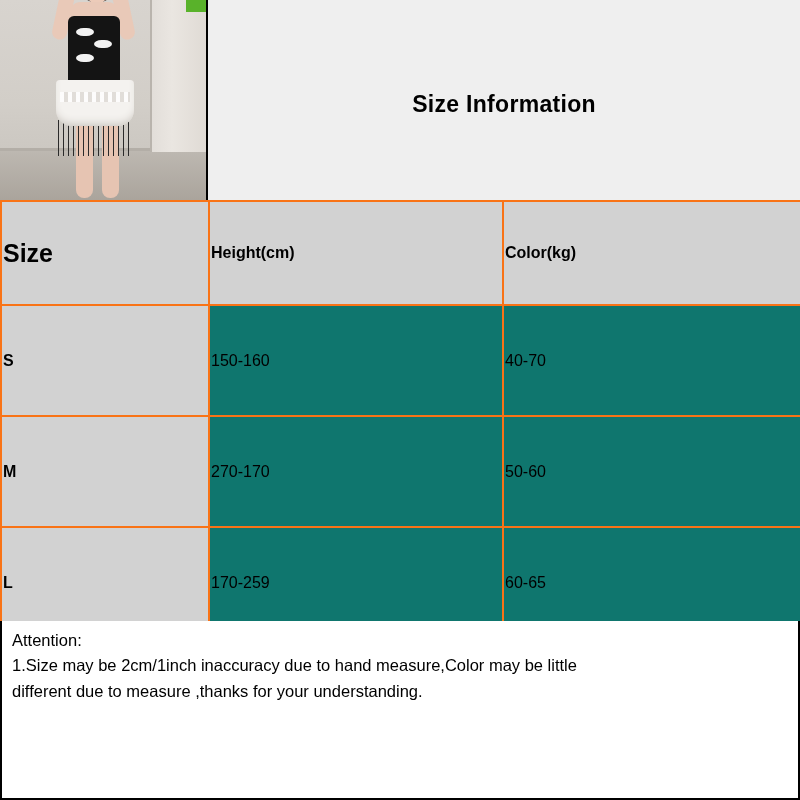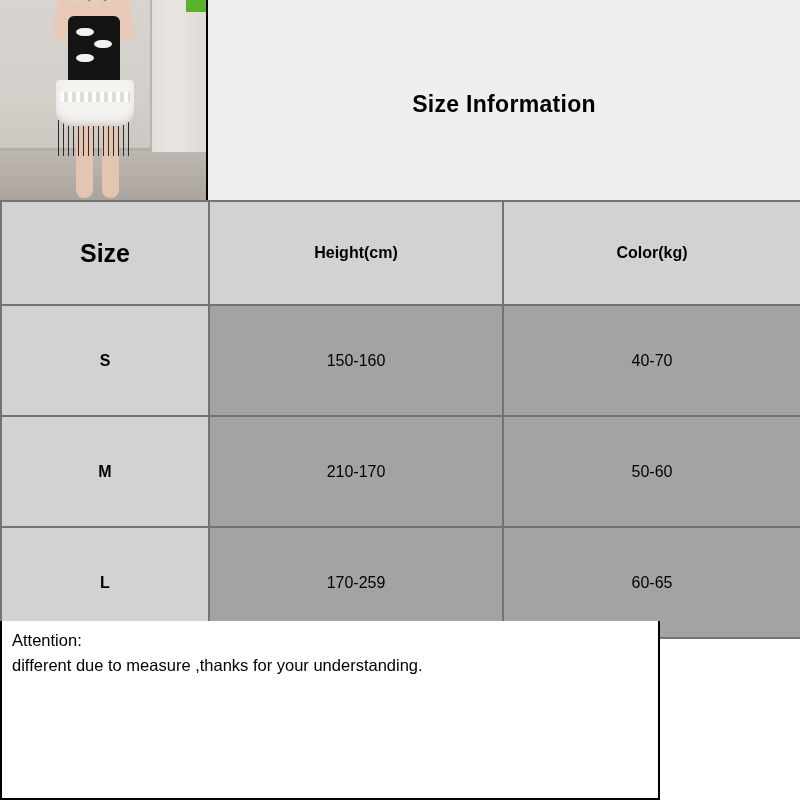--- a/index.html
+++ b/index.html
@@ -196,22 +196,21 @@
   
   .size-table {
     position: absolute;
     left: 0;
     top: 200px;
     width: 800px;
     border-collapse: collapse;
     table-layout: fixed;
   }
   .size-table td {
-    border: 2px solid #737373;
-    text-align: center;
+    border: 2px solid #f97316;
     vertical-align: middle;
     font-size: 15px;
   }
   .size-table tr.head td {
     height: 100px;
     background: #d2d2d2;
     font-weight: bold;
   }
   .size-table tr.head td.c0 {
     font-size: 25px;
@@ -225,32 +224,32 @@
     height: 107px;
     font-size: 16px;
   }
   .size-table tr.body td.c0 {
     background: #d2d2d2;
     font-weight: bold;
     font-size: 16px;
   }
   .size-table tr.body td.c1,
   .size-table tr.body td.c2 {
-    background: #a3a3a3;
+    background: #0f766e;
   }
   .col0 { width: 208px; }
   .col1 { width: 294px; }
   .col2 { width: 298px; }
 
   
   .attention {
     position: absolute;
     left: 0;
     top: 621px;
-    width: 660px;
+    width: 800px;
     height: 179px;
     background: #ffffff;
     border: 2px solid #000;
     border-top: none;
     box-sizing: border-box;
     padding: 8px 10px 0 10px;
   }
   .attention p {
     margin: 0 0 2px 0;
     font-size: 16.5px;
@@ -303,29 +302,30 @@
         <td class="c1">Height(cm)</td>
         <td class="c2">Color(kg)</td>
       </tr>
       <tr class="body">
         <td class="c0">S</td>
         <td class="c1">150-160</td>
         <td class="c2">40-70</td>
       </tr>
       <tr class="body">
         <td class="c0">M</td>
-        <td class="c1">210-170</td>
+        <td class="c1">270-170</td>
         <td class="c2">50-60</td>
       </tr>
       <tr class="body">
         <td class="c0">L</td>
         <td class="c1">170-259</td>
         <td class="c2">60-65</td>
       </tr>
     </tbody>
   </table>
 
   <div class="attention">
     <p class="att-title">Attention:</p>
+    <p>1.Size may be 2cm/1inch inaccuracy due to hand measure,Color may be little</p>
     <p>different due to measure ,thanks for your understanding.</p>
   </div>
 
 </div>
 
 </body></html>

